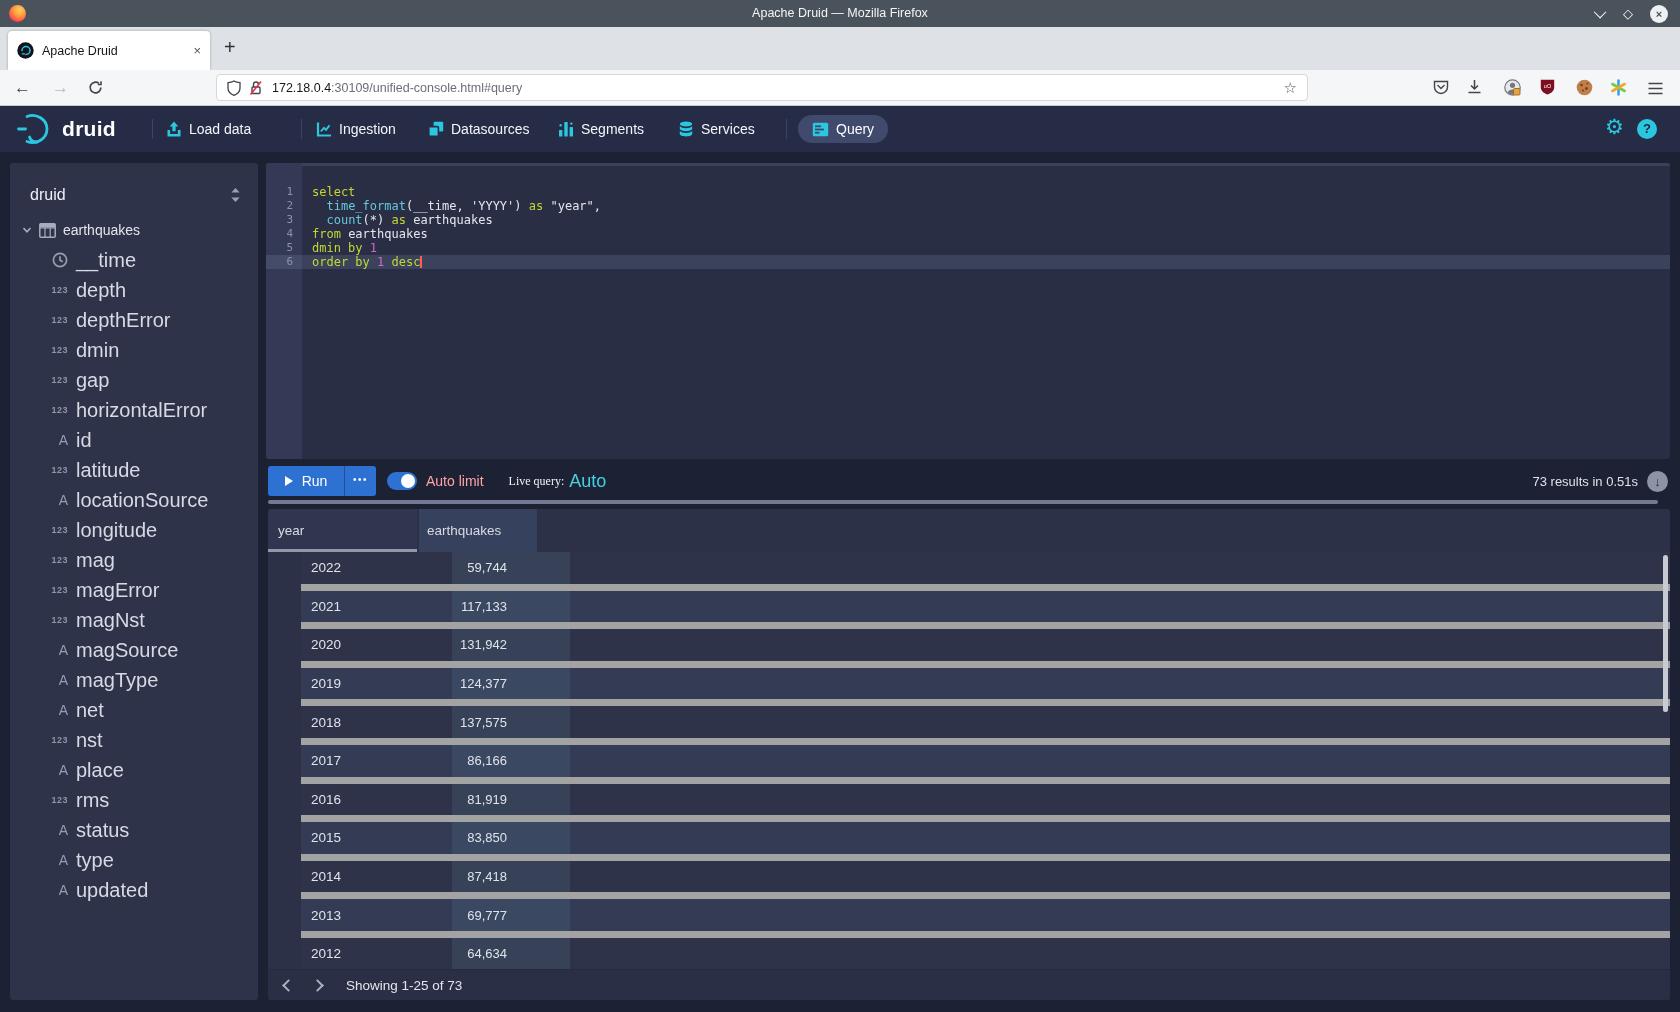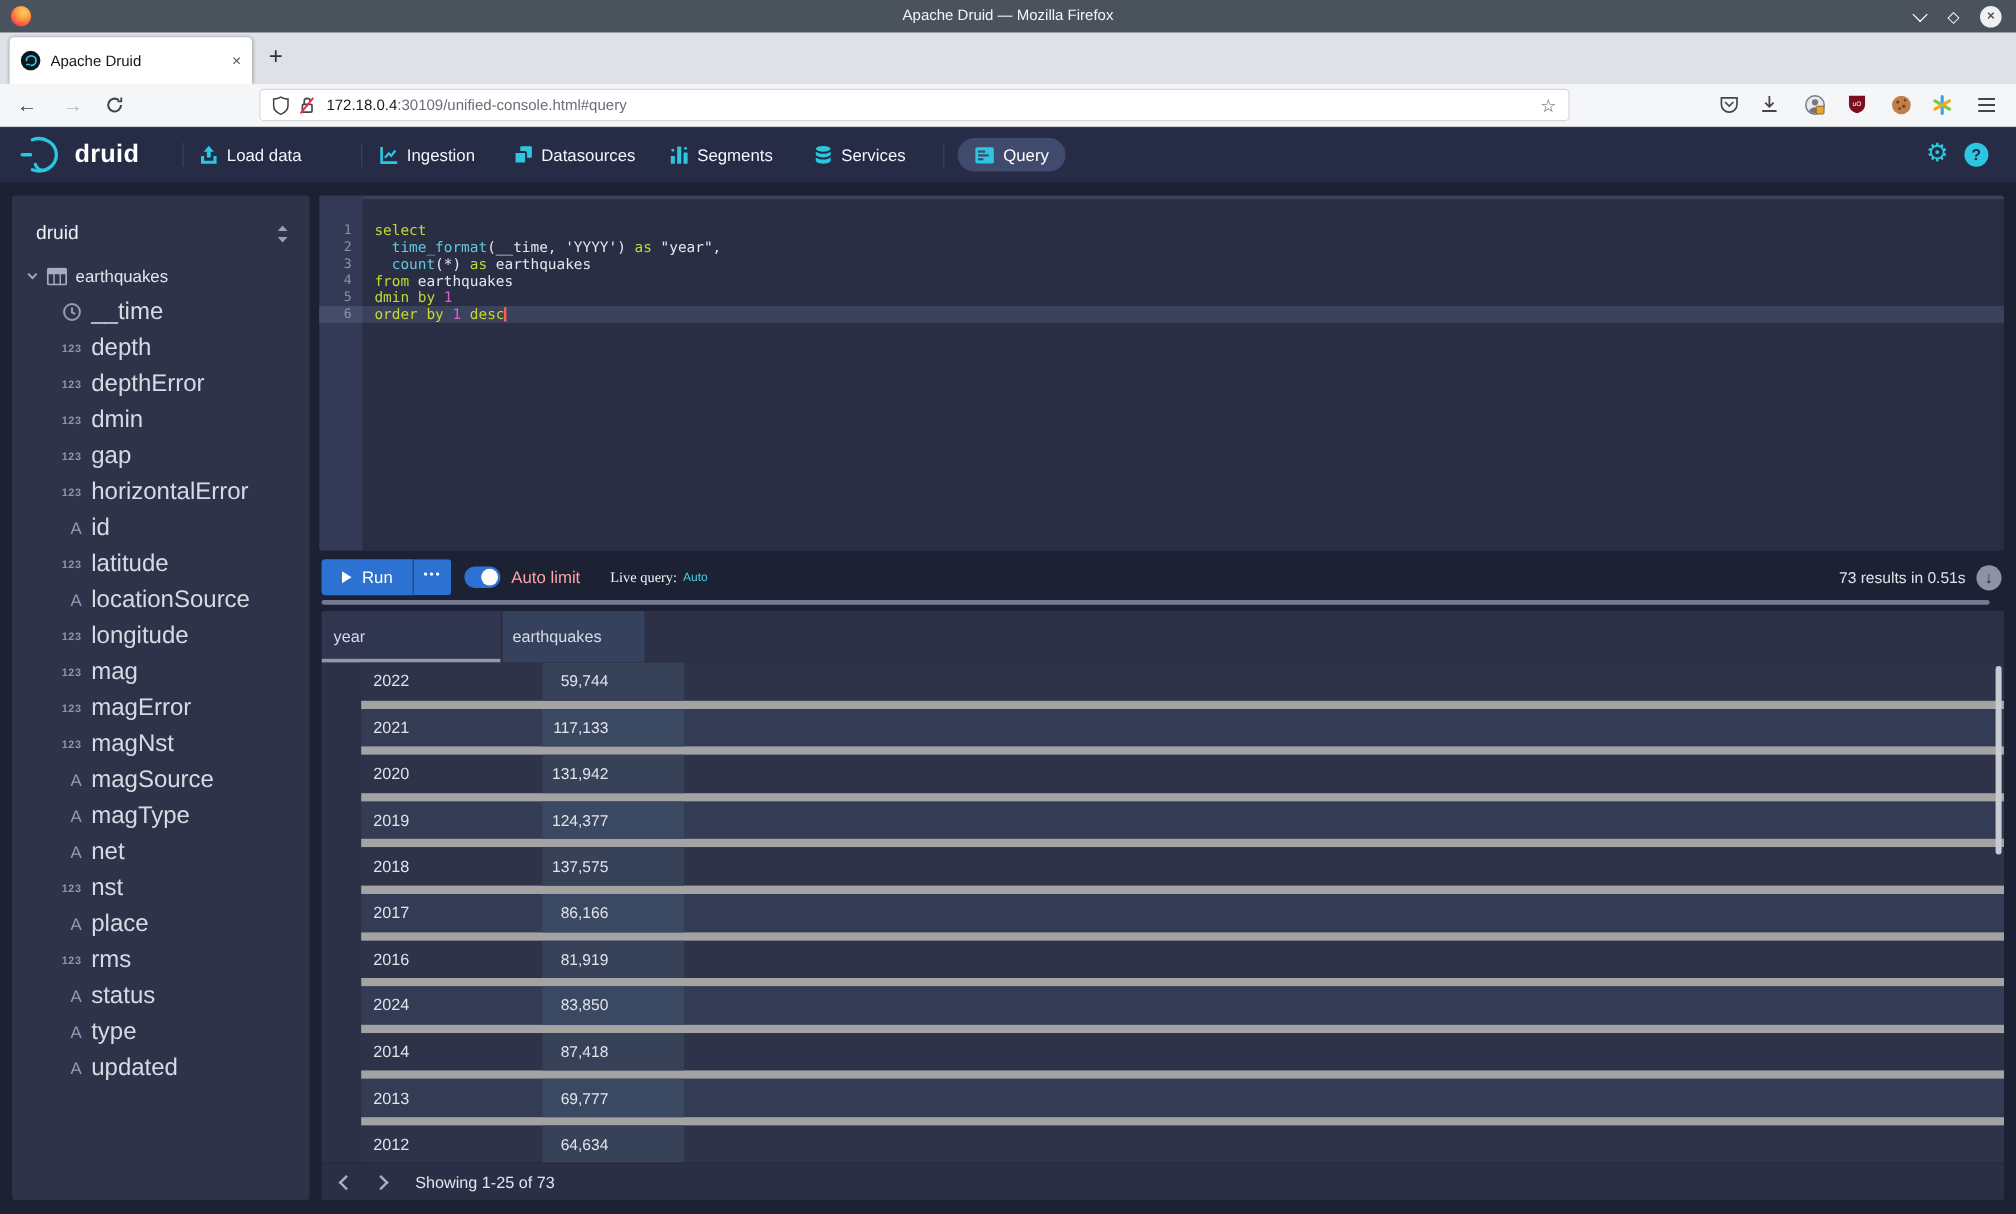--- a/index.html
+++ b/index.html
@@ -90,21 +90,21 @@
   .runbar{position:absolute;left:268px;top:466px;width:1402px;height:30px;display:flex;align-items:center;}
   .btn-run{width:76px;height:30px;background:#2d72d2;border-radius:3px 0 0 3px;display:flex;
     align-items:center;justify-content:center;gap:9px;color:#fff;font-size:14px;}
   .play{width:0;height:0;border-left:8px solid #fff;border-top:5px solid transparent;border-bottom:5px solid transparent;}
   .btn-more{width:31px;height:30px;background:#2d72d2;border-left:1px solid rgba(17,20,24,.35);
     border-radius:0 3px 3px 0;color:#fff;text-align:center;line-height:28px;font-size:10px;letter-spacing:1.5px;}
   .switch{margin-left:11px;width:30px;height:18px;border-radius:9px;background:#2d72d2;position:relative;}
   .knob{position:absolute;right:2px;top:2px;width:14px;height:14px;border-radius:50%;background:#fff;}
   .lbl-autolimit{margin-left:9px;color:#fca5a5;font-size:14px;}
   .lbl-live{margin-left:25px;color:#f2f4f8;font-size:12px;font-family:Liberation Serif, serif;}
-  .lbl-auto{margin-left:5px;color:#45d0e0;font-size:10px;}
+  .lbl-auto{margin-left:5px;color:#45d0e0;font-size:18px;}
   .results-info{margin-left:auto;color:#dfe2ea;font-size:13px;}
   .dl-circle{margin-left:9px;margin-right:2px;width:21px;height:21px;border-radius:50%;background:#8d93a5;
     color:#272c41;text-align:center;line-height:21px;font-size:13px;font-weight:bold;}
 
   .hscroll{position:absolute;left:268px;top:500px;width:1390px;height:4px;background:#747a93;border-radius:2px;}
 
   
   .rtable{position:absolute;left:268px;top:509px;width:1402px;height:491px;background:#2c3147;
     border-radius:3px;overflow:hidden;}
   .thead{position:relative;height:43px;background:#2c3147;}
@@ -514,21 +514,21 @@
       </div>
       <div class="trow even">
         <div class="td-year">2017</div>
         <div class="td-eq">86,166</div>
       </div>
       <div class="trow odd">
         <div class="td-year">2016</div>
         <div class="td-eq">81,919</div>
       </div>
       <div class="trow even">
-        <div class="td-year">2024</div>
+        <div class="td-year">2015</div>
         <div class="td-eq">83,850</div>
       </div>
       <div class="trow odd">
         <div class="td-year">2014</div>
         <div class="td-eq">87,418</div>
       </div>
       <div class="trow even">
         <div class="td-year">2013</div>
         <div class="td-eq">69,777</div>
       </div>

